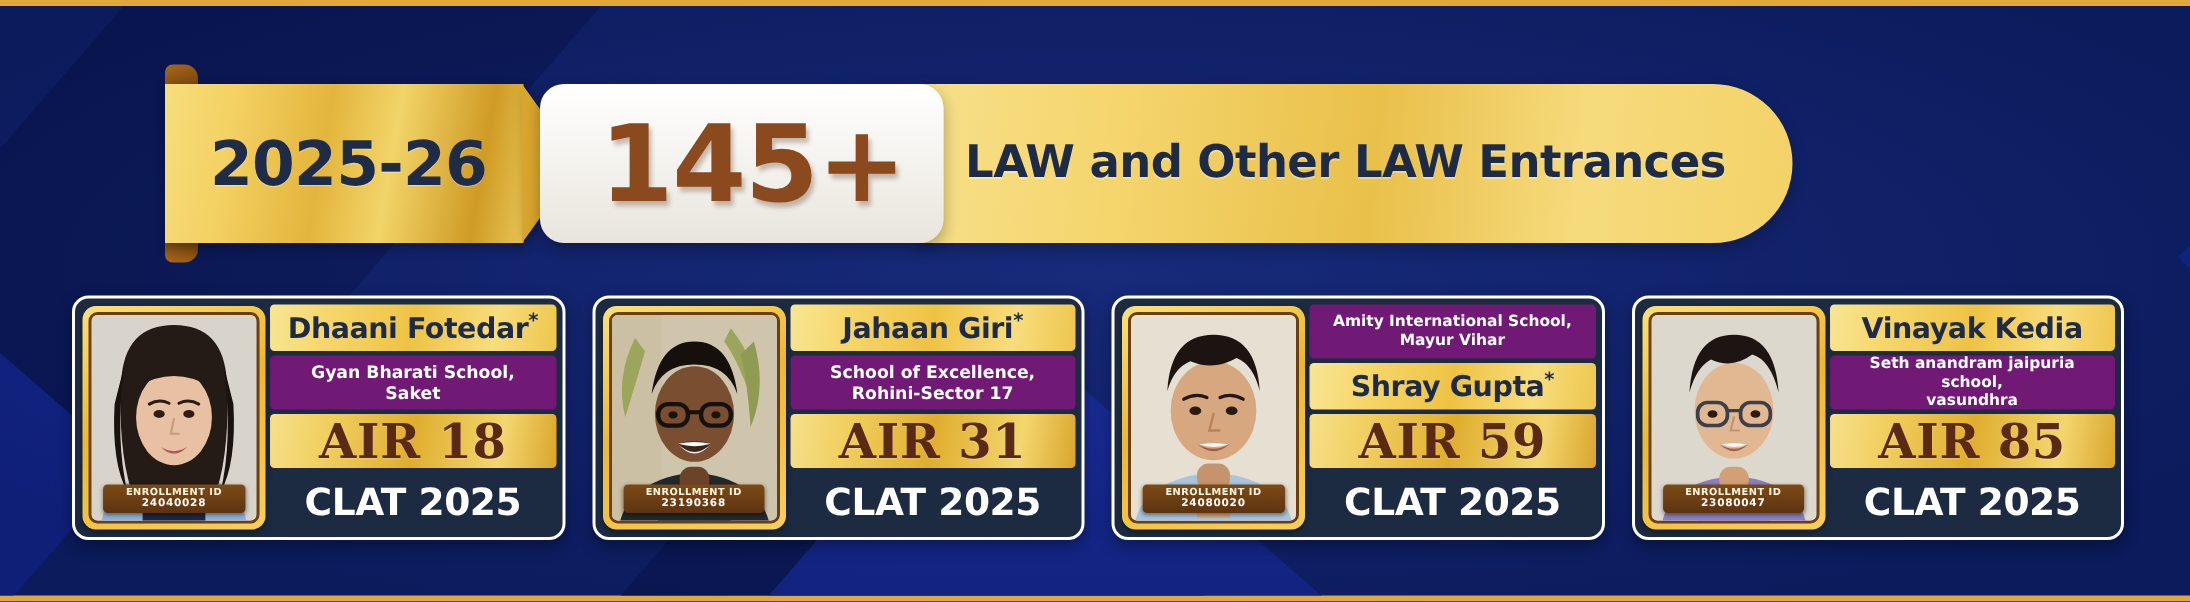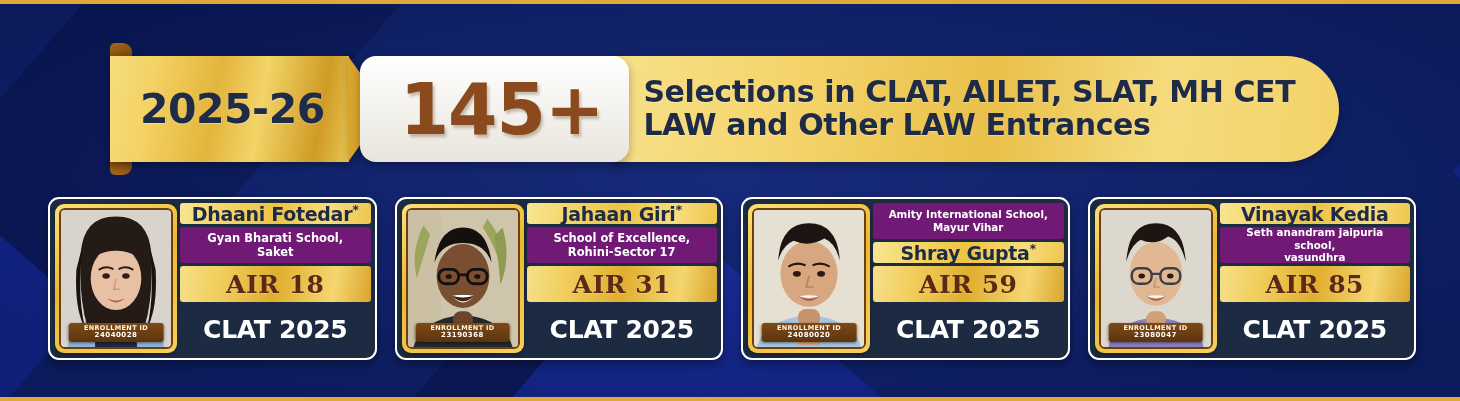--- a/index.html
+++ b/index.html
@@ -230,21 +230,21 @@
     display:flex; flex-direction:column;
     padding:4px 4px 4px 3px;
     gap:3px;
   }
   .band{
     display:flex; align-items:center; justify-content:center;
     text-align:center;
     border-radius:3px;
   }
   .band-name{
-    height:21px;
+    height:31px;
     background:linear-gradient(100deg,#f8e694 0%,#f6d76c 20%,#eec343 50%,#f8dd7d 78%,#edc64c 100%);
   }
   .band-name .t{
     font-size:19px; font-weight:800;
     color:#1e2b46;
     font-family:"DejaVu Sans", sans-serif;
     letter-spacing:-0.3px;
     white-space:nowrap;
   }
   .band-name .star{ font-size:13px; vertical-align:super; }
@@ -260,21 +260,21 @@
     line-height:1.25;
     font-family:"DejaVu Sans", sans-serif;
   }
   .band-school.small .t{ font-size:10.3px; }
 
   .band-air{
     height:36px;
     background:linear-gradient(100deg,#f6e08c 0%,#f2d163 18%,#e0ae2f 50%,#f4d66f 80%,#d9a52b 100%);
   }
   .band-air .t{
-    font-size:25px; font-weight:800;
+    font-size:32px; font-weight:800;
     color:#5b2a14;
     font-family:"DejaVu Serif", serif;
     letter-spacing:0.5px;
     text-shadow:0 1px 1px rgba(255,255,255,0.25);
   }
 
   .band-exam{
     flex:1;
     background:#1d2b42;
   }
@@ -311,21 +311,20 @@
       </div>
       <div class="year-arrow"></div>
     </div>
 
     <div class="count-panel">
       <span class="count-text">145+</span>
     </div>
 
     <div class="headline">
       <div class="headline-text">
-        <span class="l1">Selections in CLAT, AILET, SLAT, MH CET</span>
         <span class="l2">LAW and Other LAW Entrances</span>
       </div>
     </div>
   </div>
 
   <div class="cards">
 
     <div class="card">
       <div class="photo-wrap">
         <div class="photo-inner">

